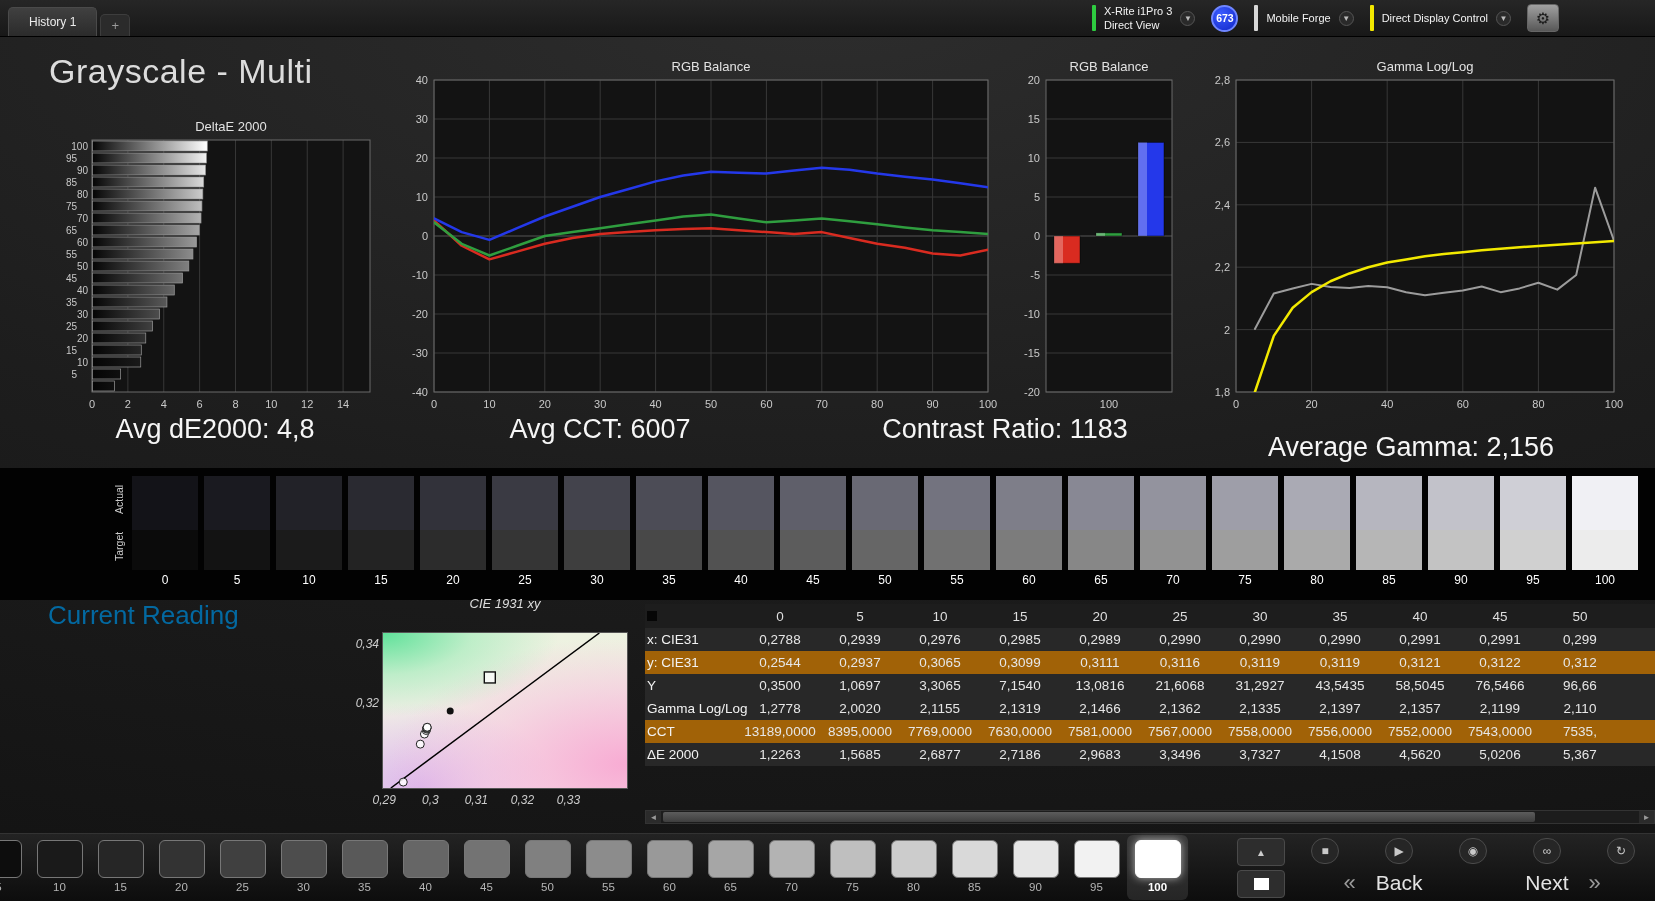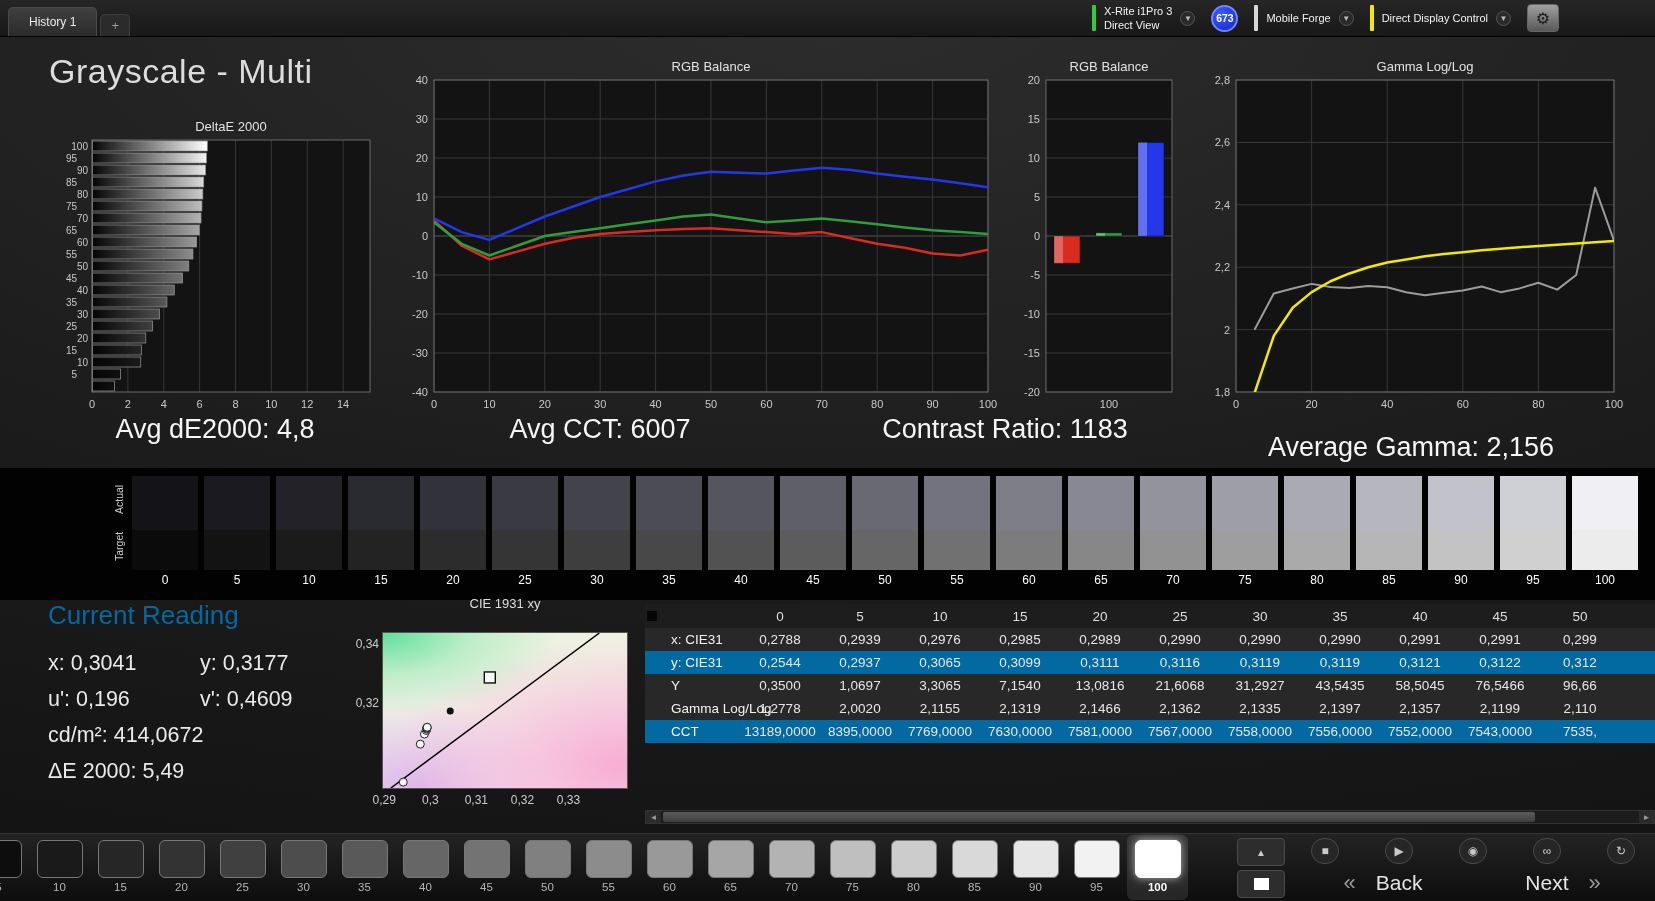--- a/index.html
+++ b/index.html
@@ -46,39 +46,39 @@
 .gs-t{height:40px;}
 .gs-l{height:20px;display:flex;align-items:center;justify-content:center;color:#fff;font-size:12px;}
 
 
 .reading{position:absolute;left:48px;top:600px;width:310px;color:#eaeaea;}
 .reading h2{font-size:26px;font-weight:normal;margin-bottom:20px;color:#0369a1;}
 .reading .grid{display:grid;grid-template-columns:152px 152px;row-gap:11px;font-size:21.5px;}
 .reading .w2{grid-column:1 / span 2;}
 
 
-#cie{position:absolute;left:352px;top:596px;width:292px;height:224px;}
+#cie{position:absolute;left:352px;top:596px;width:292px;height:224px;font-style:italic;}
 .cie-title{position:absolute;left:30px;top:0;width:246px;text-align:center;font-size:13px;color:#dedede;}
 .cie-plot{position:absolute;left:30px;top:36px;width:246px;height:157px;border:1px solid #555;
  background:
   radial-gradient(120% 90% at 0% 0%, rgba(88,224,150,.95) 0%, rgba(150,235,180,.55) 30%, rgba(255,255,255,0) 60%),
   radial-gradient(130% 110% at 100% 85%, rgba(248,168,210,.95) 0%, rgba(248,190,220,.5) 45%, rgba(255,255,255,0) 75%),
   radial-gradient(100% 100% at 15% 100%, rgba(213,168,235,.8) 0%, rgba(255,255,255,0) 55%),
   linear-gradient(#edf2e0,#f4ebeb);}
 .cie-xt{position:absolute;top:197px;width:34px;text-align:center;font-size:12px;color:#ccc;}
 .cie-yt{position:absolute;left:0;width:27px;text-align:right;font-size:12px;color:#ccc;}
 
 
 .dtable{position:absolute;left:645px;top:604px;width:1010px;overflow:hidden;}
 .corner{position:absolute;left:2px;top:7px;width:10px;height:10px;background:#060606;}
 .trow{display:flex;height:23px;align-items:center;}
 .trow.thead{height:24px;background:#1d1d1d;}
 .trow.dk{background:#282828;}
-.trow.lt{background:#0369a1;}
-.tlabel{width:95px;padding-left:26px;font-size:13.5px;color:#f2f2f2;flex-shrink:0;white-space:nowrap;}
+.trow.lt{background:#a16207;}
+.tlabel{width:95px;padding-left:2px;font-size:13.5px;color:#f2f2f2;flex-shrink:0;white-space:nowrap;}
 .tcell{width:80px;text-align:center;font-size:13.5px;color:#e6e6e6;flex-shrink:0;white-space:nowrap;overflow:hidden;}
 .thc{color:#dedede;}
 
 
 .hscroll{position:absolute;left:645px;top:810px;width:1010px;height:14px;background:#1c1c1c;border:1px solid #333;display:flex;align-items:center;}
 .hs-btn{width:15px;height:12px;font-size:8px;color:#999;display:flex;align-items:center;justify-content:center;background:#2b2b2b;flex-shrink:0;}
 .hs-track{flex:1;position:relative;height:12px;}
 .hs-thumb{position:absolute;left:2px;top:1px;width:872px;height:10px;background:linear-gradient(#5c5c5c,#3e3e3e);border-radius:2px;}
 
 
@@ -517,28 +517,20 @@
       <div class="gs-cell">
         <div class="gs-a" style="background: rgb(240, 240, 244);"></div>
         <div class="gs-t" style="background: rgb(236, 236, 236);"></div>
         <div class="gs-l">100</div>
       </div>
     </div>
 </div>
 
 <div class="reading">
   <h2>Current Reading</h2>
-  <div class="grid">
-    <span>x: 0,3041</span>
-    <span>y: 0,3177</span>
-    <span>u': 0,196</span>
-    <span>v': 0,4609</span>
-    <span class="w2">cd/m²: 414,0672</span>
-    <span class="w2">ΔE 2000: 5,49</span>
-  </div>
 </div>
 
 <div id="cie">
   <div class="cie-title">CIE 1931 xy</div>
   <div class="cie-plot"><svg width="244" height="155">
         <line x1="7.826415094339776" y1="155" x2="216.37735849056605" y2="0" stroke="#000" stroke-width="1.5"></line>
         <circle cx="20.256603773584956" cy="149.07265774378584" r="4" fill="rgba(255,255,255,0.85)" stroke="#222" stroke-width="1"></circle>
         <circle cx="37.2905660377358" cy="111.13766730401532" r="4" fill="rgba(255,255,255,0.85)" stroke="#222" stroke-width="1"></circle>
         <circle cx="41.43396226415094" cy="101.0611854684512" r="4" fill="rgba(255,255,255,0.85)" stroke="#222" stroke-width="1"></circle>
         <circle cx="43.275471698113265" cy="97.50478011472278" r="4" fill="rgba(255,255,255,0.85)" stroke="#222" stroke-width="1"></circle>
@@ -638,20 +630,34 @@
       <span class="tcell">7769,0000</span>
       <span class="tcell">7630,0000</span>
       <span class="tcell">7581,0000</span>
       <span class="tcell">7567,0000</span>
       <span class="tcell">7558,0000</span>
       <span class="tcell">7556,0000</span>
       <span class="tcell">7552,0000</span>
       <span class="tcell">7543,0000</span>
       <span class="tcell">7535,</span>
     </div>
+    <div class="trow dk">
+      <span class="tlabel">ΔE 2000</span>
+      <span class="tcell">1,2263</span>
+      <span class="tcell">1,5685</span>
+      <span class="tcell">2,6877</span>
+      <span class="tcell">2,7186</span>
+      <span class="tcell">2,9683</span>
+      <span class="tcell">3,3496</span>
+      <span class="tcell">3,7327</span>
+      <span class="tcell">4,1508</span>
+      <span class="tcell">4,5620</span>
+      <span class="tcell">5,0206</span>
+      <span class="tcell">5,367</span>
+    </div>
   </div>
 <div class="hscroll">
   <span class="hs-btn">◄</span>
   <div class="hs-track">
     <div class="hs-thumb"></div>
   </div>
   <span class="hs-btn">►</span>
 </div>
 
 <div class="bottombar">

